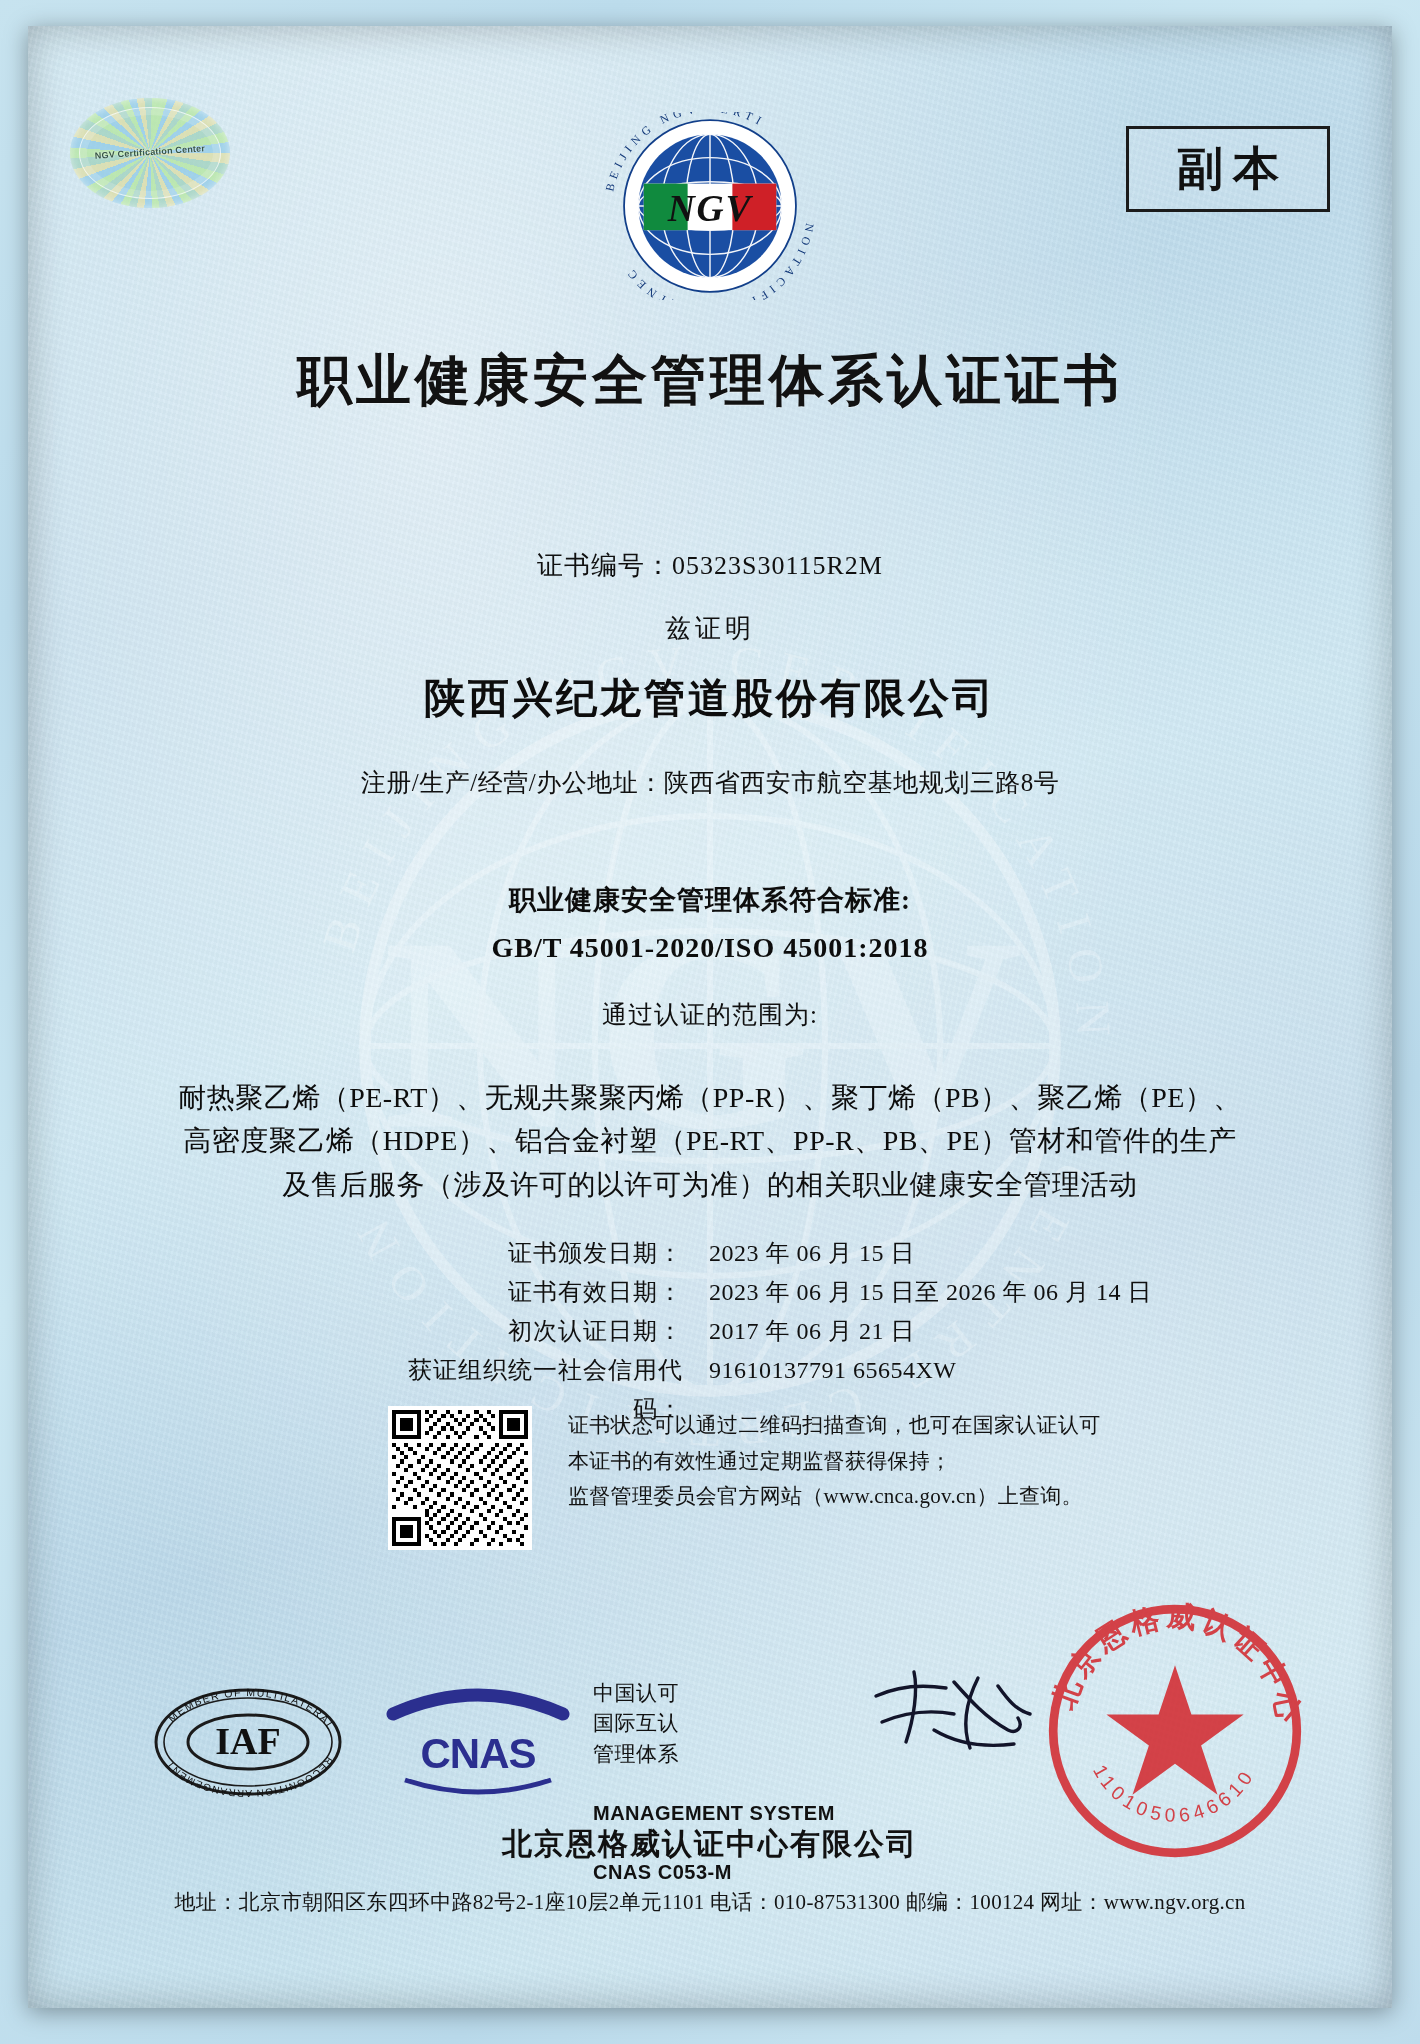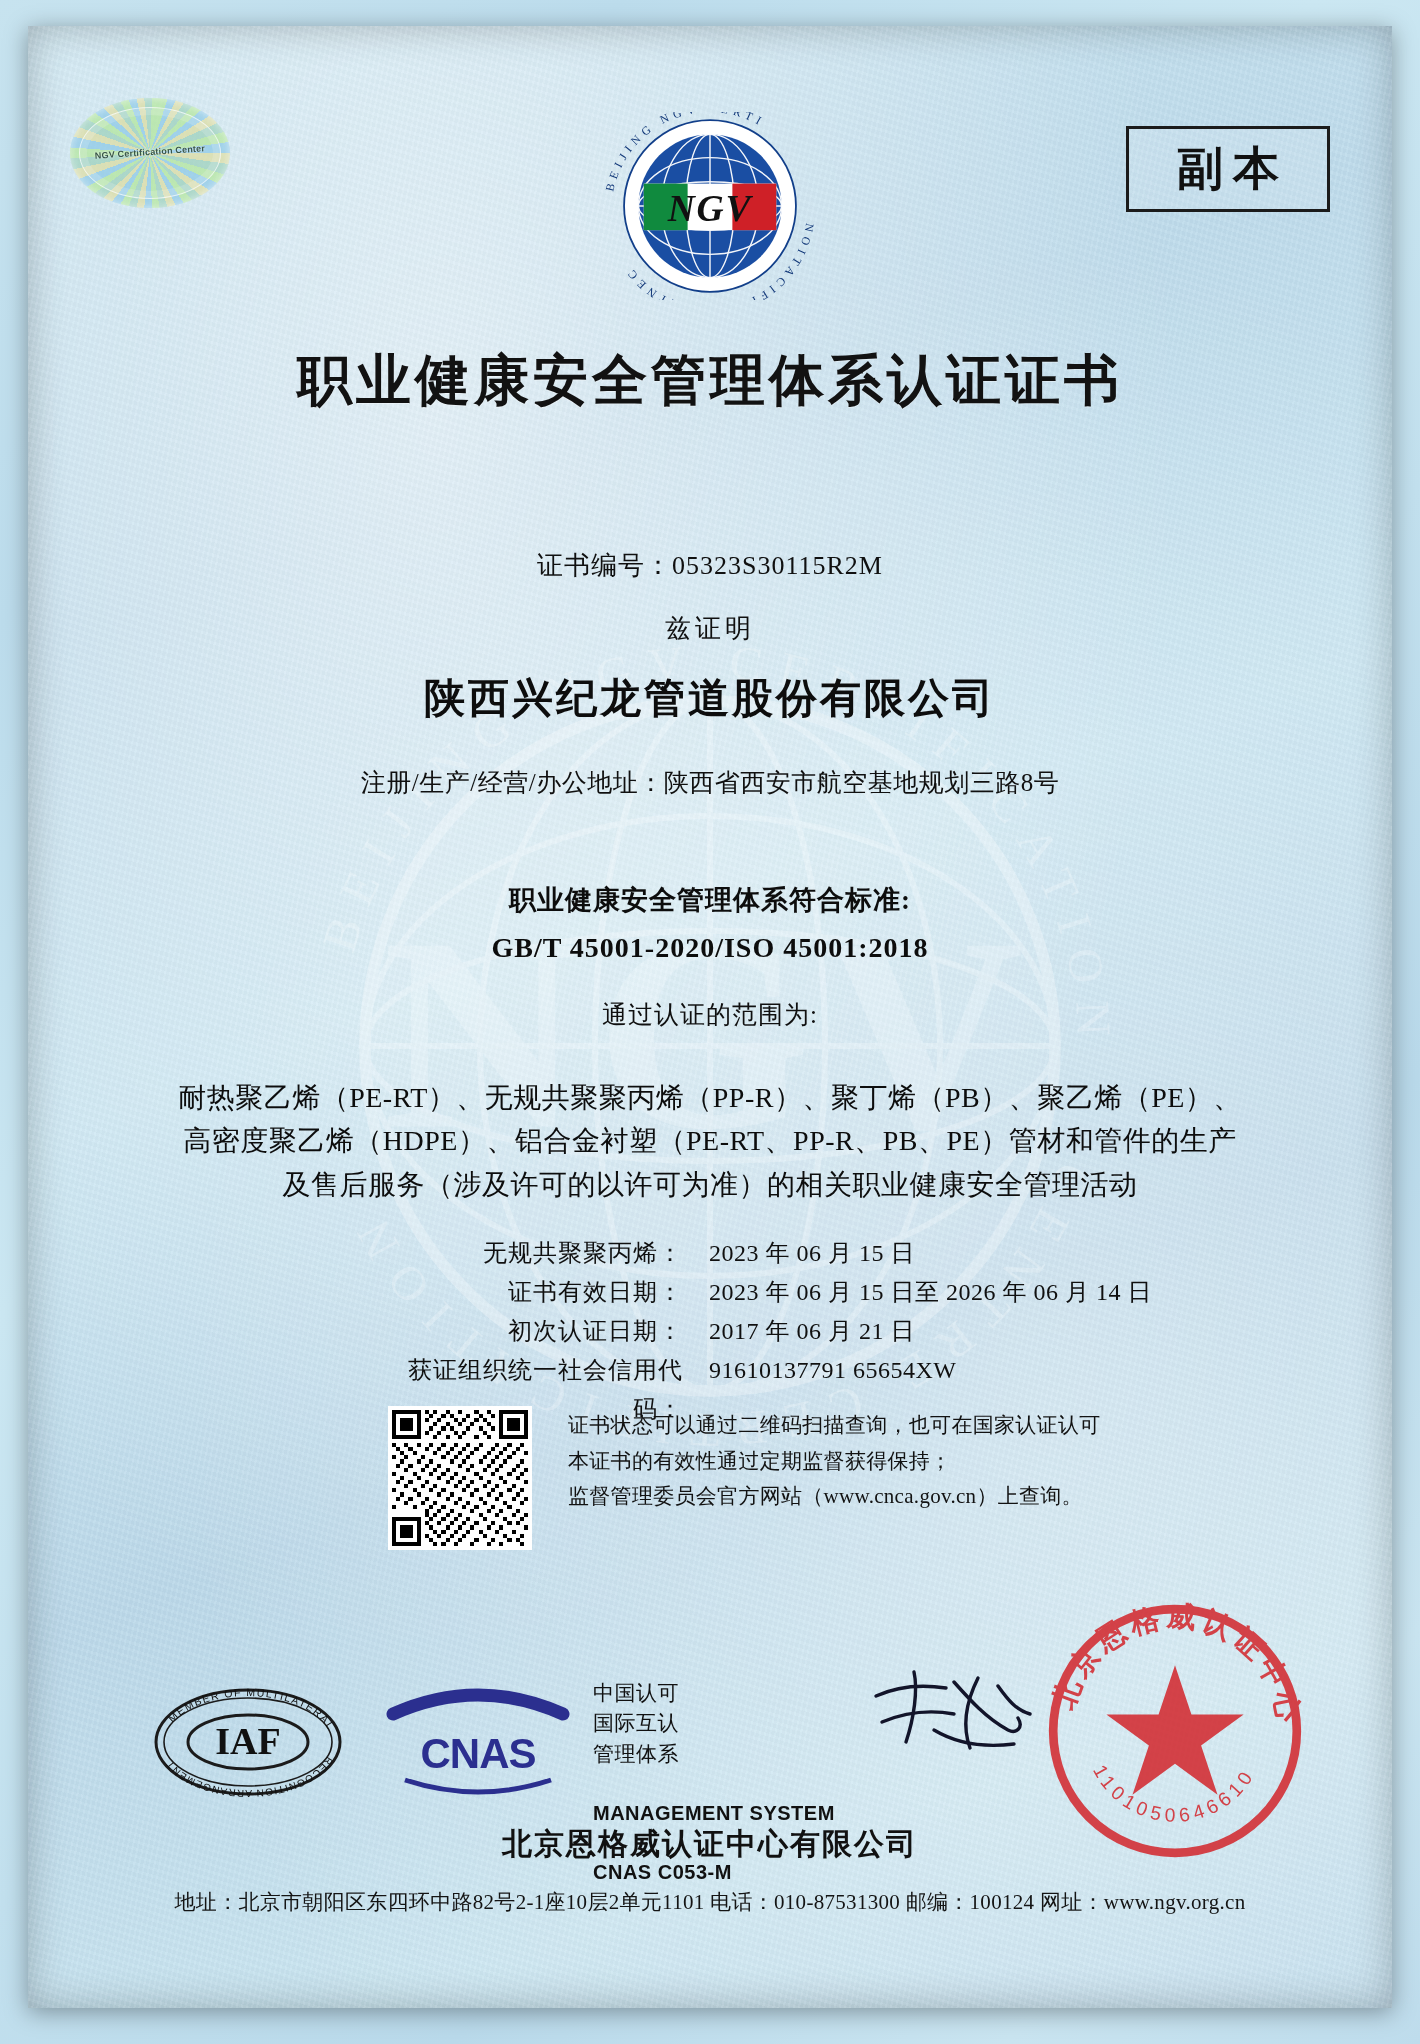--- a/index.html
+++ b/index.html
@@ -313,21 +313,21 @@
     <div class="scope-head">通过认证的范围为:</div>
 
     <div class="scope-body">
       <div>耐热聚乙烯（PE-RT）、无规共聚聚丙烯（PP-R）、聚丁烯（PB）、聚乙烯（PE）、</div>
       <div>高密度聚乙烯（HDPE）、铝合金衬塑（PE-RT、PP-R、PB、PE）管材和管件的生产</div>
       <div>及售后服务（涉及许可的以许可为准）的相关职业健康安全管理活动</div>
     </div>
 
     <div class="dates">
       <div class="row">
-        <div class="lbl">无规共聚聚丙烯：</div>
+        <div class="lbl">证书颁发日期：</div>
         <div class="val">2023 年 06 月 15 日</div>
       </div>
       <div class="row">
         <div class="lbl">证书有效日期：</div>
         <div class="val">2023 年 06 月 15 日至 2026 年 06 月 14 日</div>
       </div>
       <div class="row">
         <div class="lbl">初次认证日期：</div>
         <div class="val">2017 年 06 月 21 日</div>
       </div>

